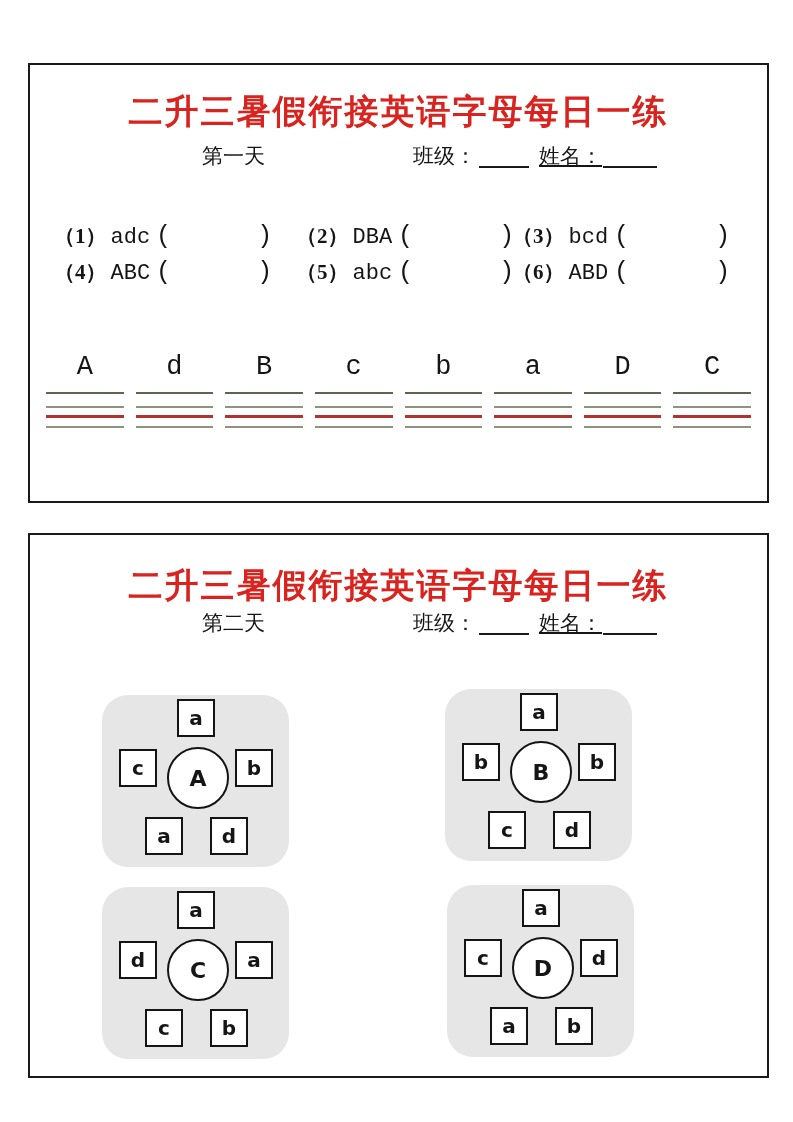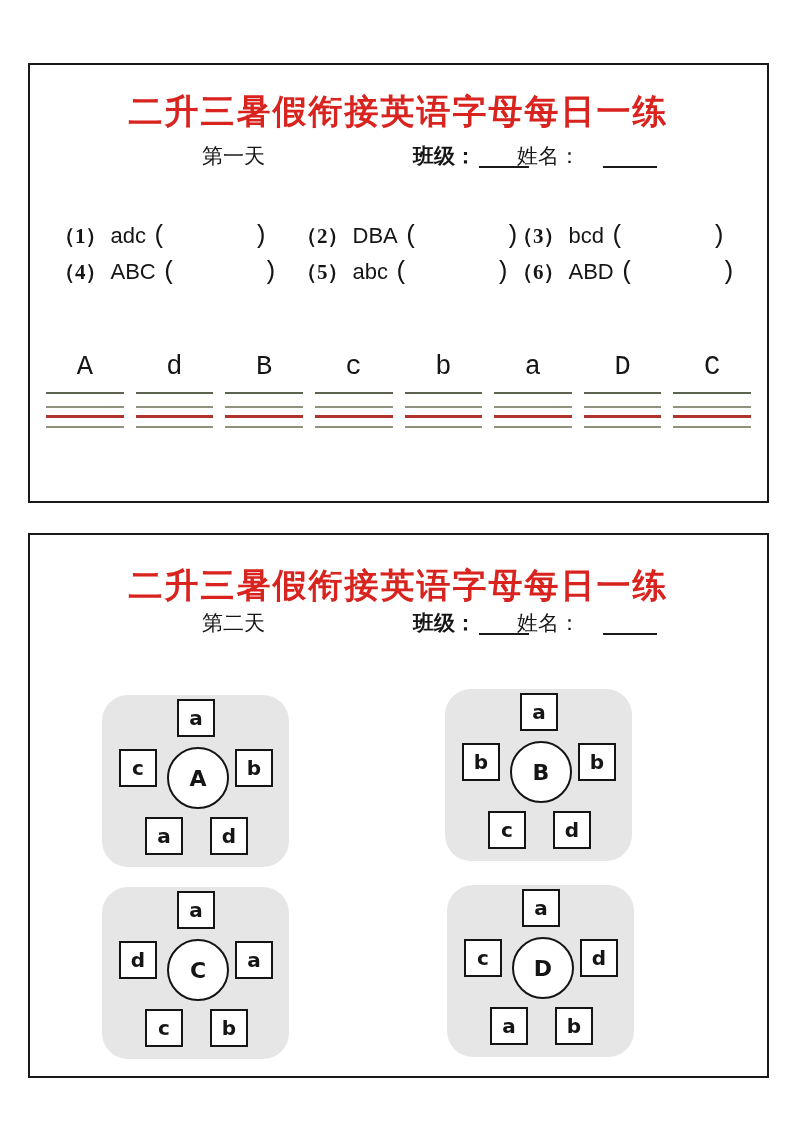--- a/index.html
+++ b/index.html
@@ -8,37 +8,37 @@
   .page{position:absolute;left:28px;width:737px;background:#ffffff;border:2px solid #1a1a1a;}
   #p1{top:63px;height:436px;}
   #p2{top:533px;height:541px;}
 
   .title{position:absolute;left:0;right:0;top:24px;text-align:center;
          color:#d8231f;font-size:34px;font-weight:900;letter-spacing:2px;}
   #p2 .title{top:28px;}
 
   .meta span{position:absolute;font-size:21px;white-space:nowrap;}
   .day{left:172px;top:77px;}
-  .lbl-class{left:383px;top:77px;font-weight:bold;}
-  .lbl-name{left:487px;top:77px;}
+  .lbl-class{left:383px;top:77px;}
+  .lbl-name{left:509px;top:77px;text-decoration:underline;}
   #p2 .day{top:74px;font-family:Liberation Serif, serif;} #p2 .lbl-class{top:74px;} #p2 .lbl-name{top:74px;}
   .blank{position:absolute;height:24px;border-bottom:2px solid #1a1a1a;}
   .blank-class{left:449px;top:77px;width:50px;}
   .blank-name{left:573px;top:77px;width:54px;}
   #p2 .blank-class{top:74px;} #p2 .blank-name{top:74px;}
 
   .q-head{position:absolute;left:8px;width:722px;font-size:21px;line-height:31px;
           font-weight:600;letter-spacing:0.3px;}
   #h1-1{top:104px;}
   #h1-2{top:234px;}
   #h2-1{top:106px;}
 
   .item{position:absolute;white-space:nowrap;display:flex;align-items:baseline;}
   .item .inum{font-size:21px;font-weight:600;margin-right:4px;}
-  .item .ltrs{font-family:Liberation Sans, sans-serif;
+  .item .ltrs{font-family:Liberation Mono, monospace;
               font-size:22px;margin-right:6px;}
   .item .paren{font-family:"Liberation Mono","DejaVu Sans Mono",monospace;font-size:25px;}
   .item .agap{display:inline-block;width:86px;height:10px;}
   .it-c1{left:24px;}  .it-c2{left:266px;} .it-c3{left:482px;}
   .it-r1{top:157px;}  .it-r2{top:193px;}
 
   .letters-row{position:absolute;left:16px;top:287px;width:705px;display:flex;gap:12px;}
   .letters-row .cell{flex:1;text-align:center;
         font-family:"Liberation Mono","DejaVu Sans Mono",monospace;font-size:27px;}
   .grid-row{position:absolute;left:16px;top:327px;width:705px;display:flex;gap:12px;}

